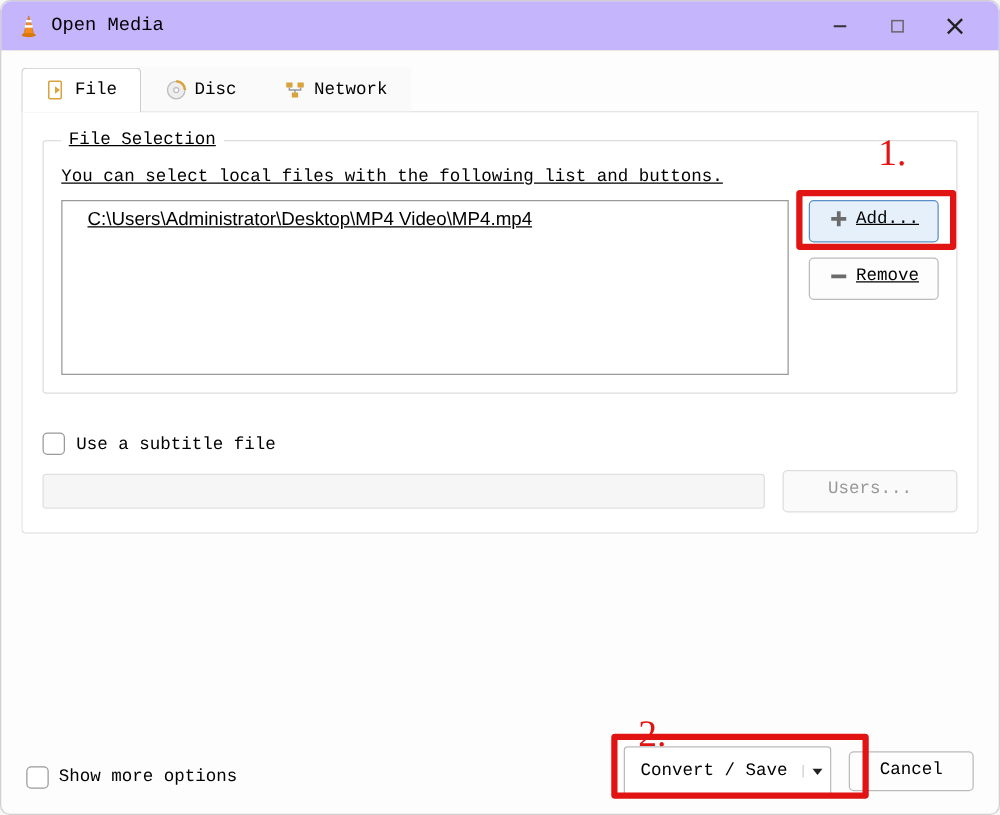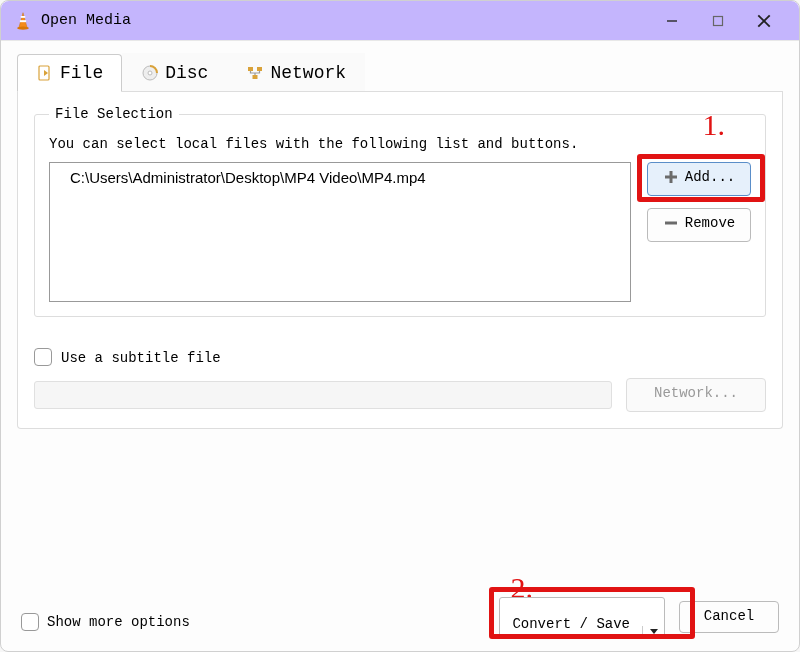--- a/index.html
+++ b/index.html
@@ -61,21 +61,21 @@
       margin-bottom: 0;
     }
     .tab {
       padding: 8px 18px;
       border: 1px solid transparent;
       border-bottom: none;
       display: flex;
       align-items: center;
       gap: 6px;
       font-family: "Courier New", monospace;
-      font-size: 18px;
+      font-size: 14px;
       cursor: pointer;
       background: #fafafa;
     }
     .tab.active {
       border: 1px solid #ccc;
       border-bottom: 1px solid #fff;
       background: #fff;
       position: relative;
       top: 1px;
       border-radius: 4px 4px 0 0;
@@ -88,20 +88,21 @@
       background: #fff;
       padding: 14px 16px 16px 16px;
       border-radius: 0 0 4px 4px;
     }
     fieldset.fs {
       border: 1px solid #ddd;
       border-radius: 3px;
       padding: 12px 14px 14px 14px;
       margin-bottom: 31px;
       position: relative;
+      text-decoration: underline;
     }
     fieldset.fs legend {
       padding: 0 6px;
       font-family: "Courier New", monospace;
       font-size: 14px;
     }
     .hint {
       margin: 2px 0 10px 0;
       font-family: "Courier New", monospace;
       font-size: 14px;
@@ -189,21 +190,21 @@
     .bottom-bar {
       position: absolute;
       right: 20px;
       bottom: 14px;
       display: flex;
       gap: 14px;
       align-items: center;
     }
     .split-btn {
       display: flex;
-      align-items: flex-end;
+      align-items: center;
       border: 1px solid #bbb;
       border-radius: 3px;
       overflow: hidden;
       background: #fff;
       height: 40px;
     }
     .split-btn .main {
       padding: 4px 12px;
       display: flex;
       align-items: center;
@@ -334,21 +335,21 @@
         <div class="annot" style="top:-14px; right:40px;">1.</div>
       </fieldset>
 
       <div class="subtitle-row">
         <span class="check"></span>
         <span>Use a subtitle file</span>
       </div>
       <div class="subtitle-controls">
         <div class="subtitle-path"></div>
         <button class="btn disabled" style="min-width:140px">
-          <span>Network...</span>
+          <span>Users...</span>
         </button>
       </div>
 
     </div>
 
     <div class="show-more">
       <span class="check"></span>
       <span>Show more options</span>
     </div>
 

